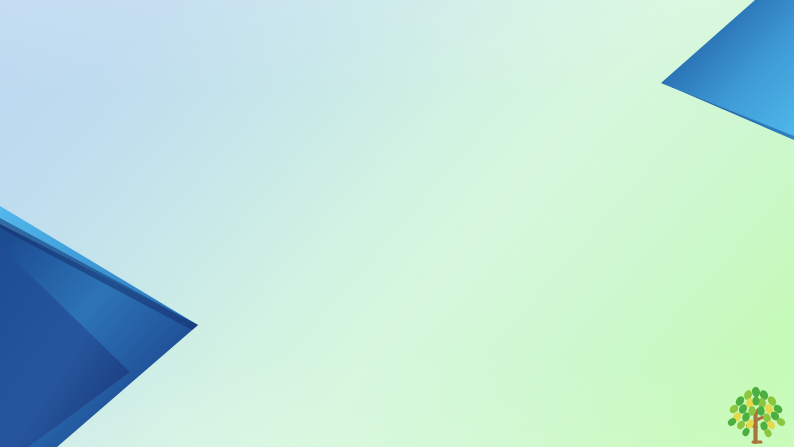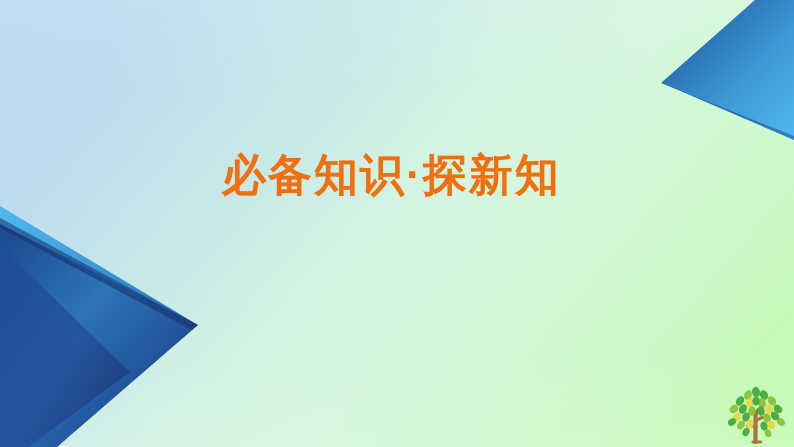--- a/index.html
+++ b/index.html
@@ -121,21 +121,20 @@
     <polygon points="0,252 198,325 22,447 0,447" fill="url(#grad-wedge)"></polygon>
     <polygon points="18,268 198,325 60,316" fill="#FFFFFF" opacity="0.30"></polygon>
 
     <polygon points="0,224 198,325 57,447 0,447" fill="url(#grad-bl-dark)"></polygon>
 
     <polygon points="0,246 130,372 28,447 0,447" fill="url(#grad-bl-deep)" opacity="0.92"></polygon>
 
     <polygon points="0,218 198,325 192,330 0,228" fill="#16306E" opacity="0.55"></polygon>
   </svg>
 
-  <div id="slide-title">必备知识·探新知</div>
 
   <svg id="tree-mark" viewBox="0 0 62 62">
     <g>
       <path d="M29.5,60 L29.5,34 C29.5,31 31,29 34,27.5" stroke="#A9743C" stroke-width="4.2" fill="none" stroke-linecap="round"></path>
       <path d="M30,45 C27,43.5 24,42.5 21.5,43.5" stroke="#A9743C" stroke-width="3.4" fill="none" stroke-linecap="round"></path>
       <path d="M31,38 C34,36 36.5,34.5 39,35.5" stroke="#A9743C" stroke-width="3.0" fill="none" stroke-linecap="round"></path>
       <path d="M27,60 L35,60" stroke="#A9743C" stroke-width="3" stroke-linecap="round"></path>
     </g>
     <g>
       <ellipse cx="30" cy="10" rx="4.0" ry="5.2" fill="#4CAF3F" transform="rotate(-12 30 10)"></ellipse>

